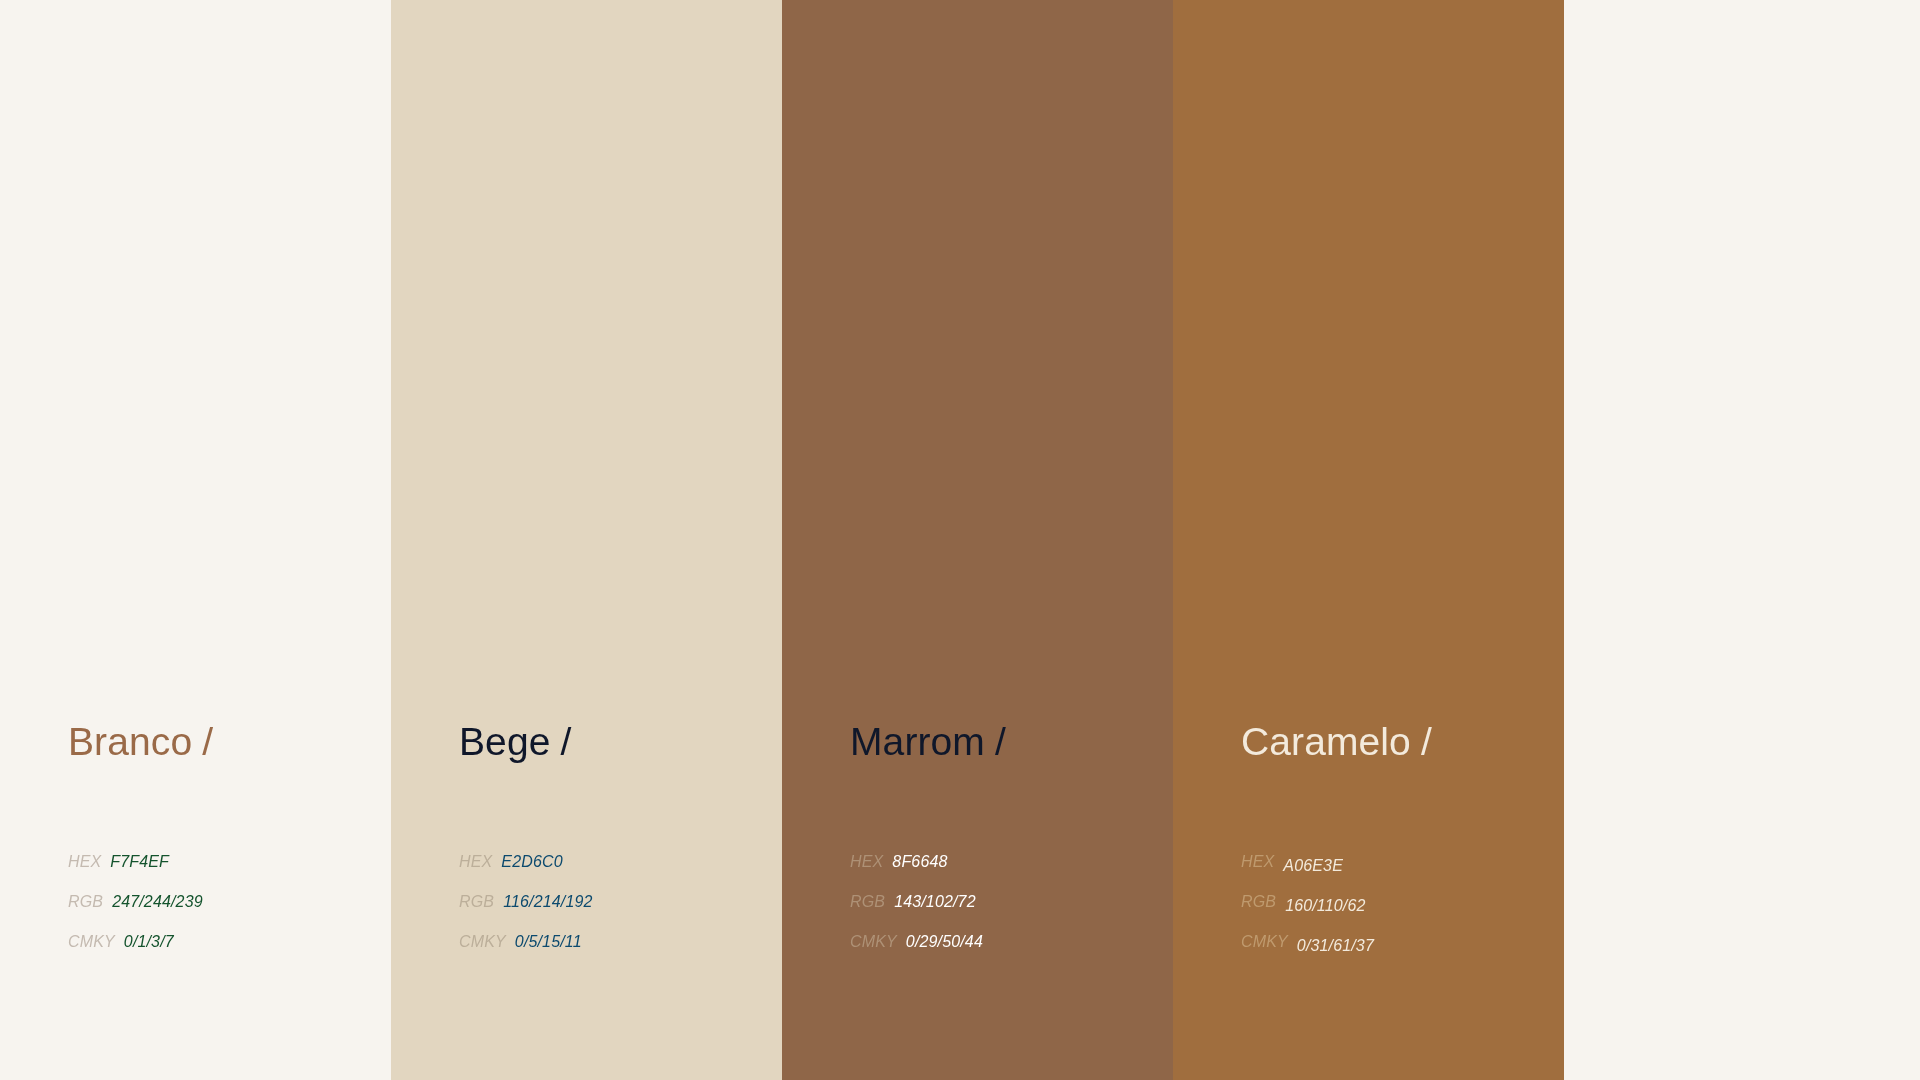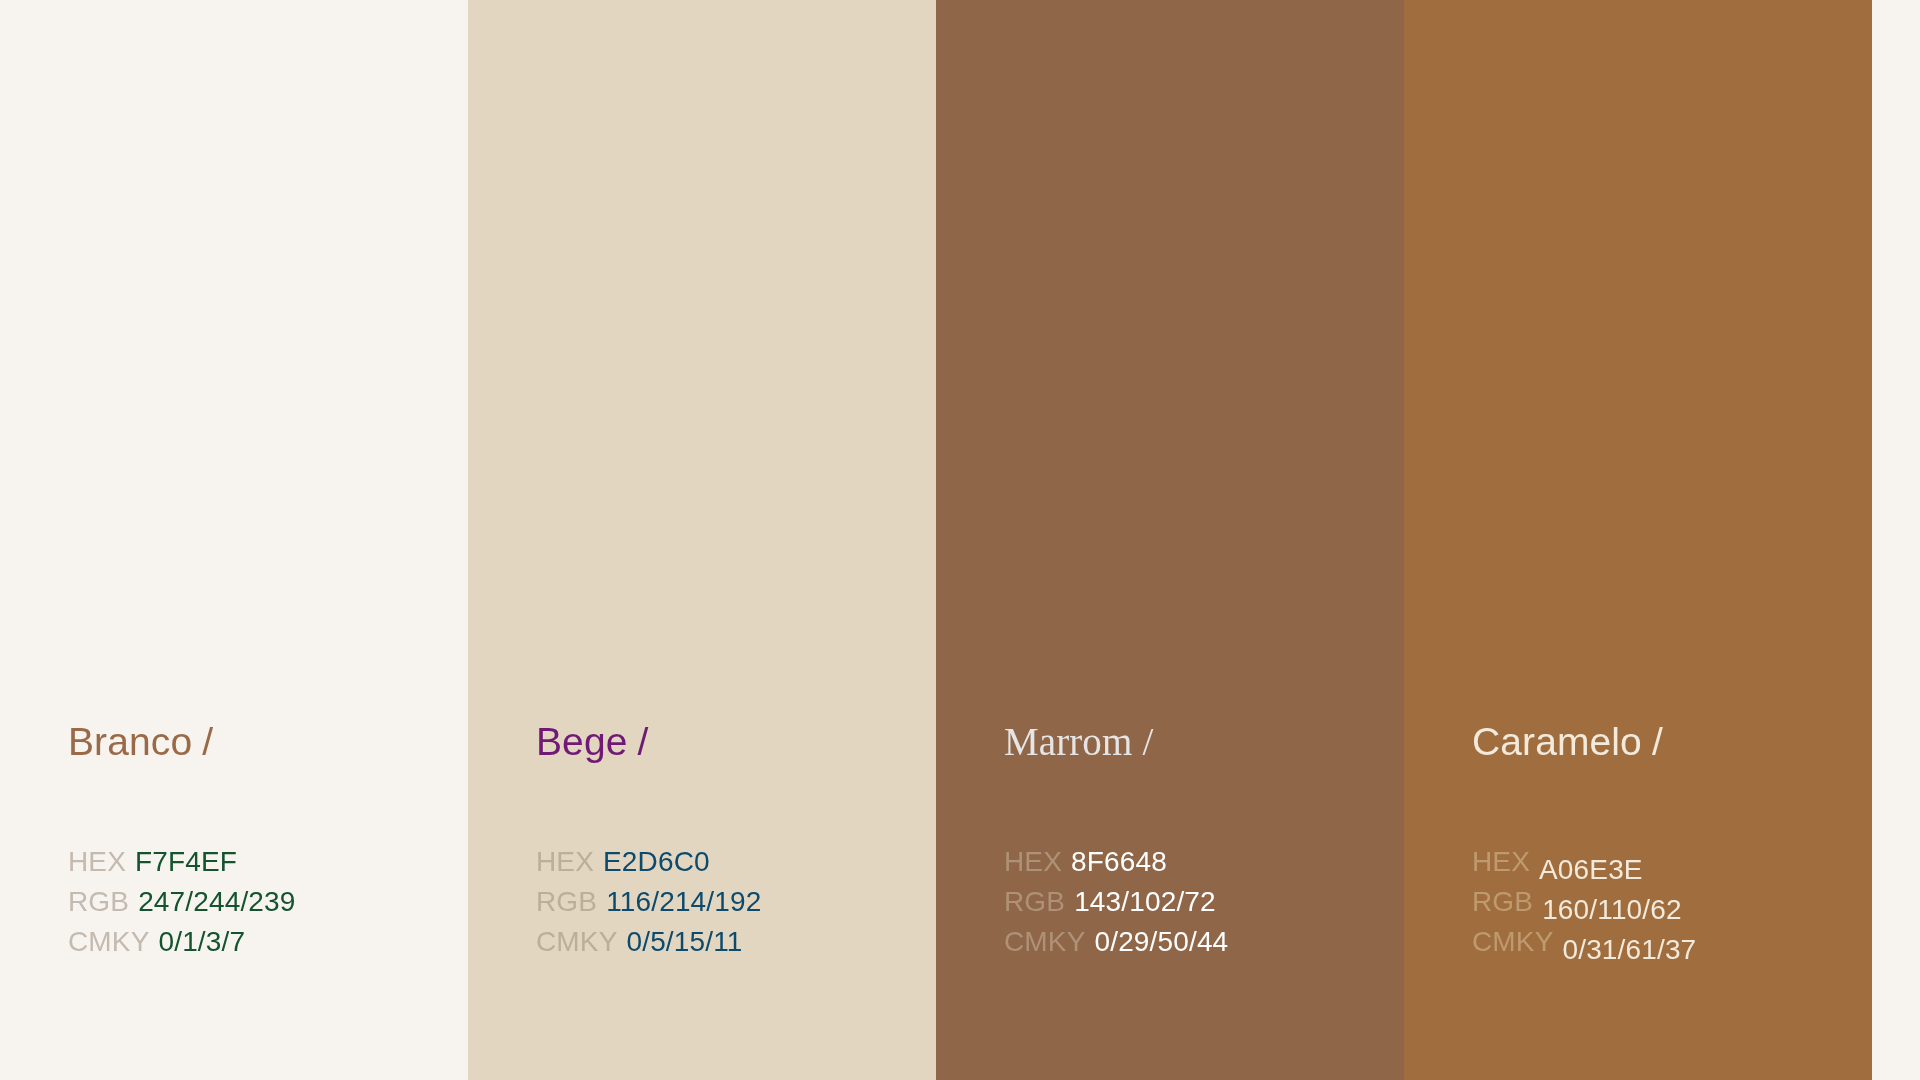--- a/index.html
+++ b/index.html
@@ -9,21 +9,21 @@
     width: 1920px;
     height: 1080px;
     overflow: hidden;
     background: #F7F4EF;
     font-family: "Liberation Sans", sans-serif;
     -webkit-font-smoothing: antialiased;
   }
 
   .palette {
     display: flex;
-    width: 1872px;
+    width: 1564px;
     height: 1080px;
   }
 
   .swatch {
     flex: 1 1 480px;
     width: 480px;
     height: 1080px;
     position: relative;
     padding-left: 68px;
     padding-right: 24px;
@@ -47,52 +47,53 @@
 
   .specs {
     position: absolute;
     left: 68px;
     top: 842px;
     width: 400px;
   }
 
   .spec-row {
     display: flex;
-    align-items: flex-start;
+    align-items: center;
     height: 40px;
-    font-size: 28px;
+    font-size: 16px;
     line-height: 40px;
     letter-spacing: 0.15px;
     white-space: nowrap;
+    font-style: italic;
   }
 
   .spec-label {
     margin-right: 9px;
     font-weight: 400;
   }
 
   .spec-value {
     font-weight: 400;
   }
 
   
   .sw-branco            { background: #F7F4EF; }
   .sw-branco .swatch-title { color: #9A6A48; }
   .sw-branco .spec-label   { color: #C4BAB0; }
   .sw-branco .spec-value   { color: #14532d; }
 
   
   .sw-bege              { background: #E2D6C0; }
-  .sw-bege .swatch-title   { color: #701a75; }
+  .sw-bege .swatch-title   { color: #0f172a; }
   .sw-bege .spec-label     { color: #BCAF9A; }
   .sw-bege .spec-value     { color: #0c4a6e; }
 
   
   .sw-marrom            { background: #8F6648; }
-  .sw-marrom .swatch-title { color: #e5e5e5; font-family: Liberation Serif, serif; }
+  .sw-marrom .swatch-title { color: #0f172a; }
   .sw-marrom .spec-label   { color: #AE9176; }
   .sw-marrom .spec-value   { color: #ffffff; }
 
   
   .sw-caramelo          { background: #A06E3E; }
   .sw-caramelo .swatch-title { color: #F3EADC; }
   .sw-caramelo .spec-label   { color: #BF9A6E; }
   .sw-caramelo .spec-value   { color: #F3EADC; margin-top: 8px; }
 </style>
 </head>

